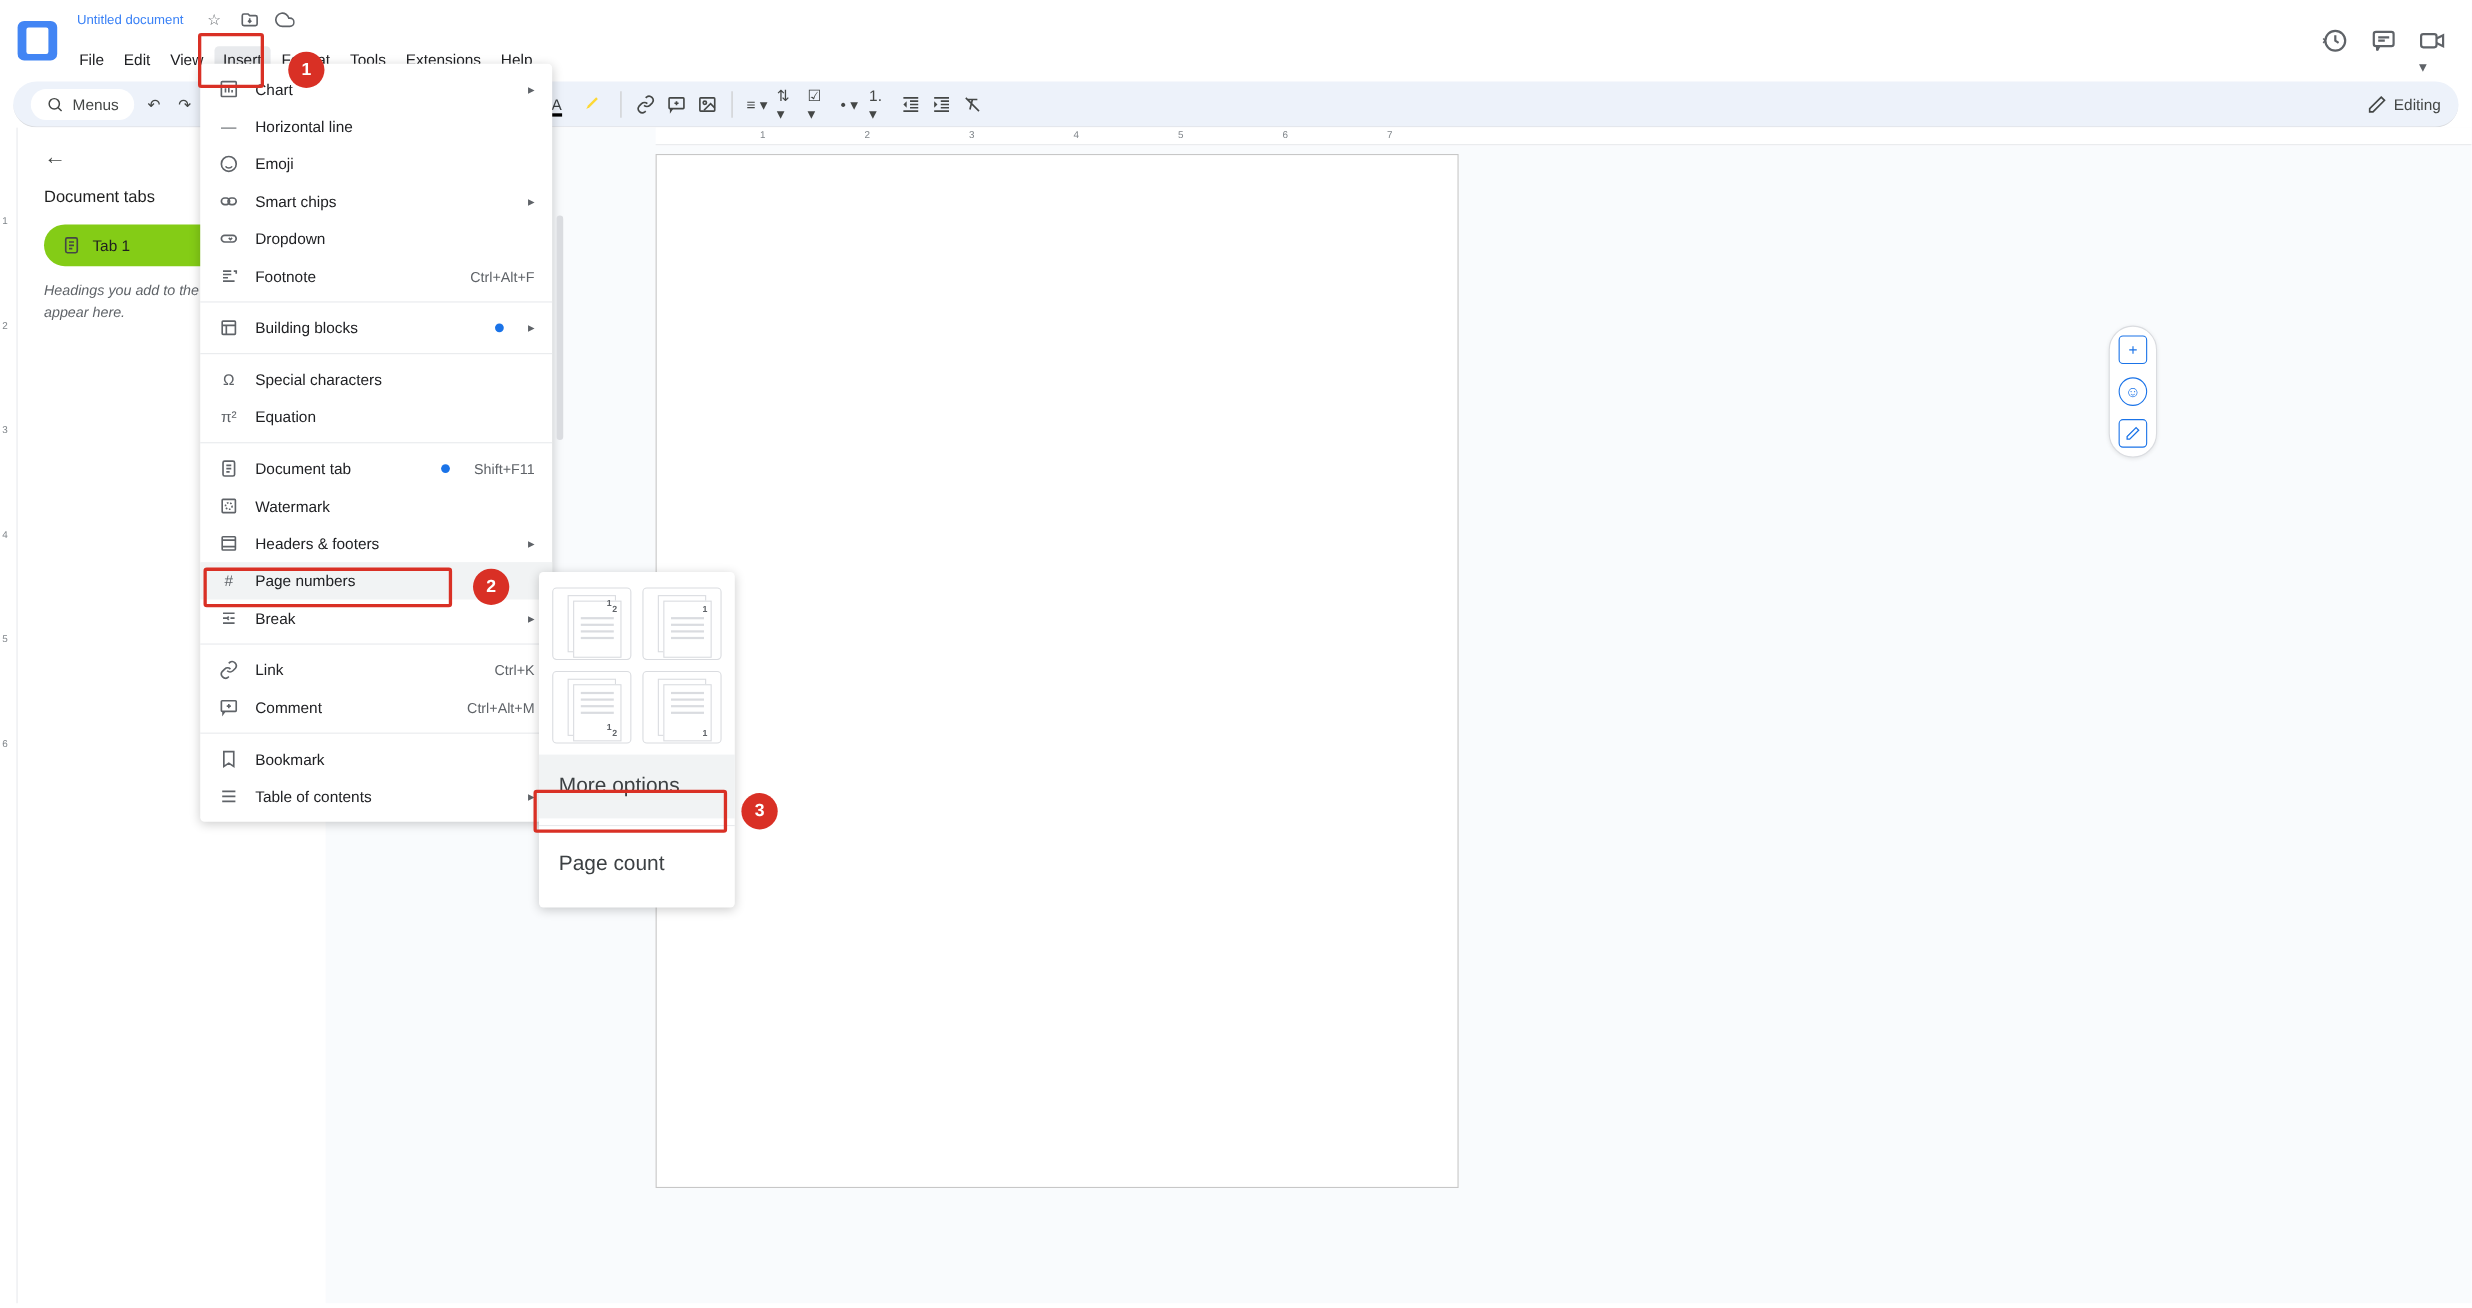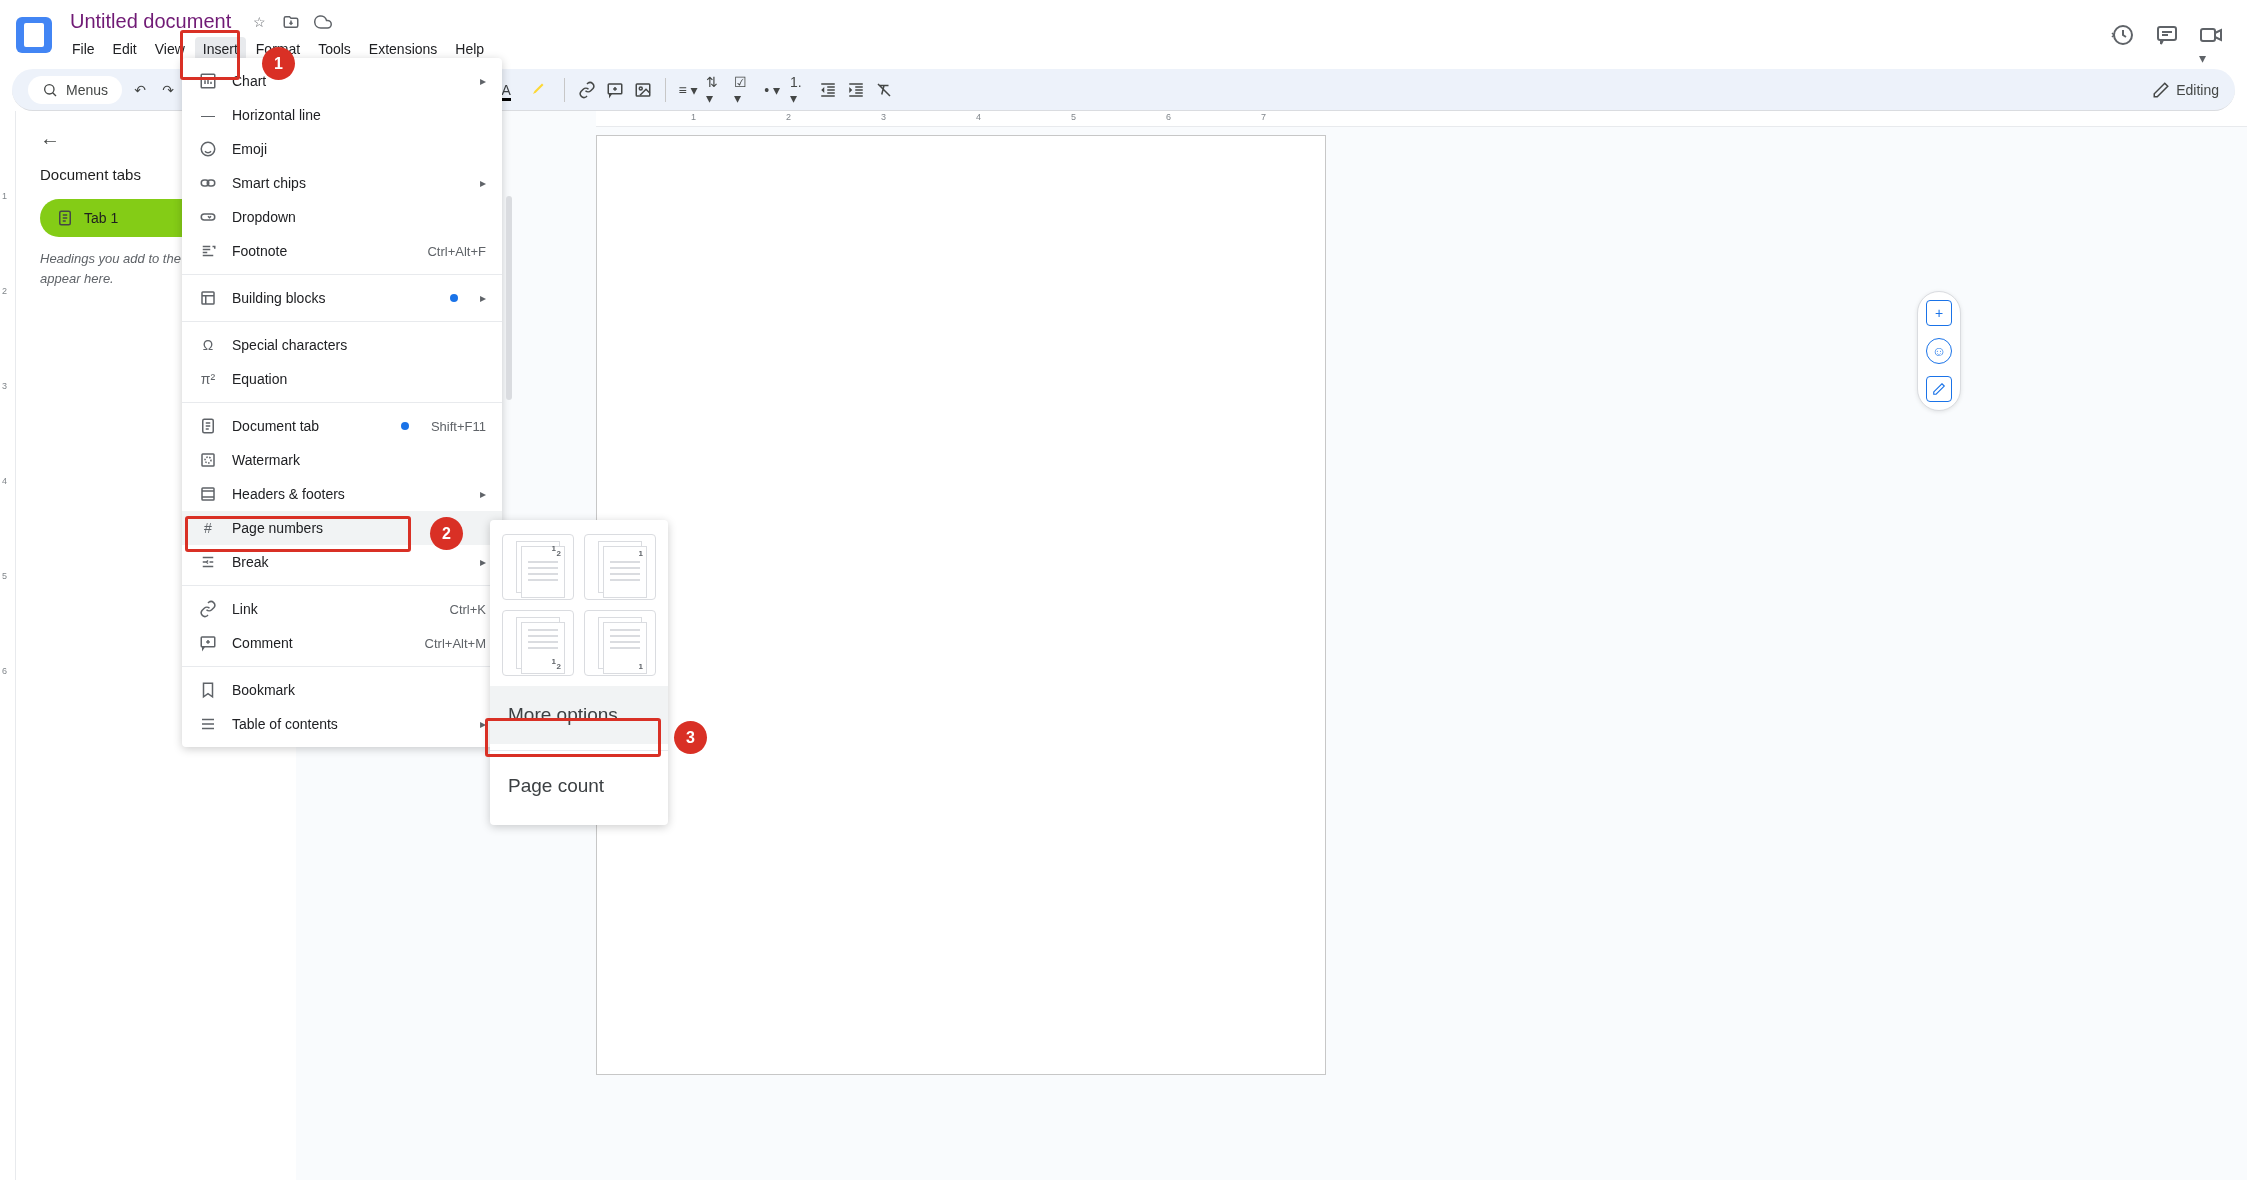--- a/index.html
+++ b/index.html
@@ -3,23 +3,23 @@
 <meta charset="utf-8">
 <style>
 * { margin: 0; padding: 0; box-sizing: border-box; font-family: Arial, sans-serif; }
 body { background: #fff; overflow: hidden; font-size: 14px; color: #3c4043; }
 
 .app-header { display: flex; align-items: center; padding: 8px 16px; gap: 12px; }
 .docs-logo { width: 36px; height: 36px; background: #4285f4; border-radius: 6px; display: flex; align-items: center; justify-content: center; position: relative; }
 .docs-logo::before { content: ''; width: 20px; height: 24px; background: #fff; border-radius: 2px; }
 .doc-info { flex: 1; }
 .doc-title-row { display: flex; align-items: center; gap: 12px; }
-.doc-title { font-size: 20px; color: #701a75; padding: 2px 6px; }
+.doc-title { font-size: 12px; color: #3b82f6; padding: 2px 6px; }
 .title-icon { width: 20px; height: 20px; color: #5f6368; cursor: pointer; display: flex; align-items: center; justify-content: center; }
-.menu-bar { display: flex; gap: 2px; margin-top: 2px; }
+.menu-bar { display: flex; gap: 2px; margin-top: 14px; }
 .menu-item { padding: 4px 8px; font-size: 14px; color: #202124; cursor: pointer; border-radius: 4px; }
 .menu-item.active { background: #e8eaed; }
 .header-right { display: flex; align-items: center; gap: 20px; margin-right: 8px; }
 .header-icon { width: 24px; height: 24px; color: #5f6368; cursor: pointer; }
 
 .toolbar-row { display: flex; align-items: center; padding: 6px 16px; gap: 8px; border-bottom: 1px solid #dadce0; background: #edf2fa; border-radius: 24px; margin: 0 12px; }
 .menus-pill { display: flex; align-items: center; gap: 8px; padding: 6px 14px; background: #fff; border-radius: 18px; border: none; font-size: 14px; color: #444746; }
 .tb-icon { width: 20px; height: 20px; color: #444746; cursor: pointer; display:flex; align-items:center; justify-content:center; }
 .tb-sep { width: 1px; height: 24px; background: #c7c7c7; margin: 0 4px; }
 .font-select { display: flex; align-items: center; gap: 6px; padding: 4px 8px; cursor: pointer; font-size: 14px; }

